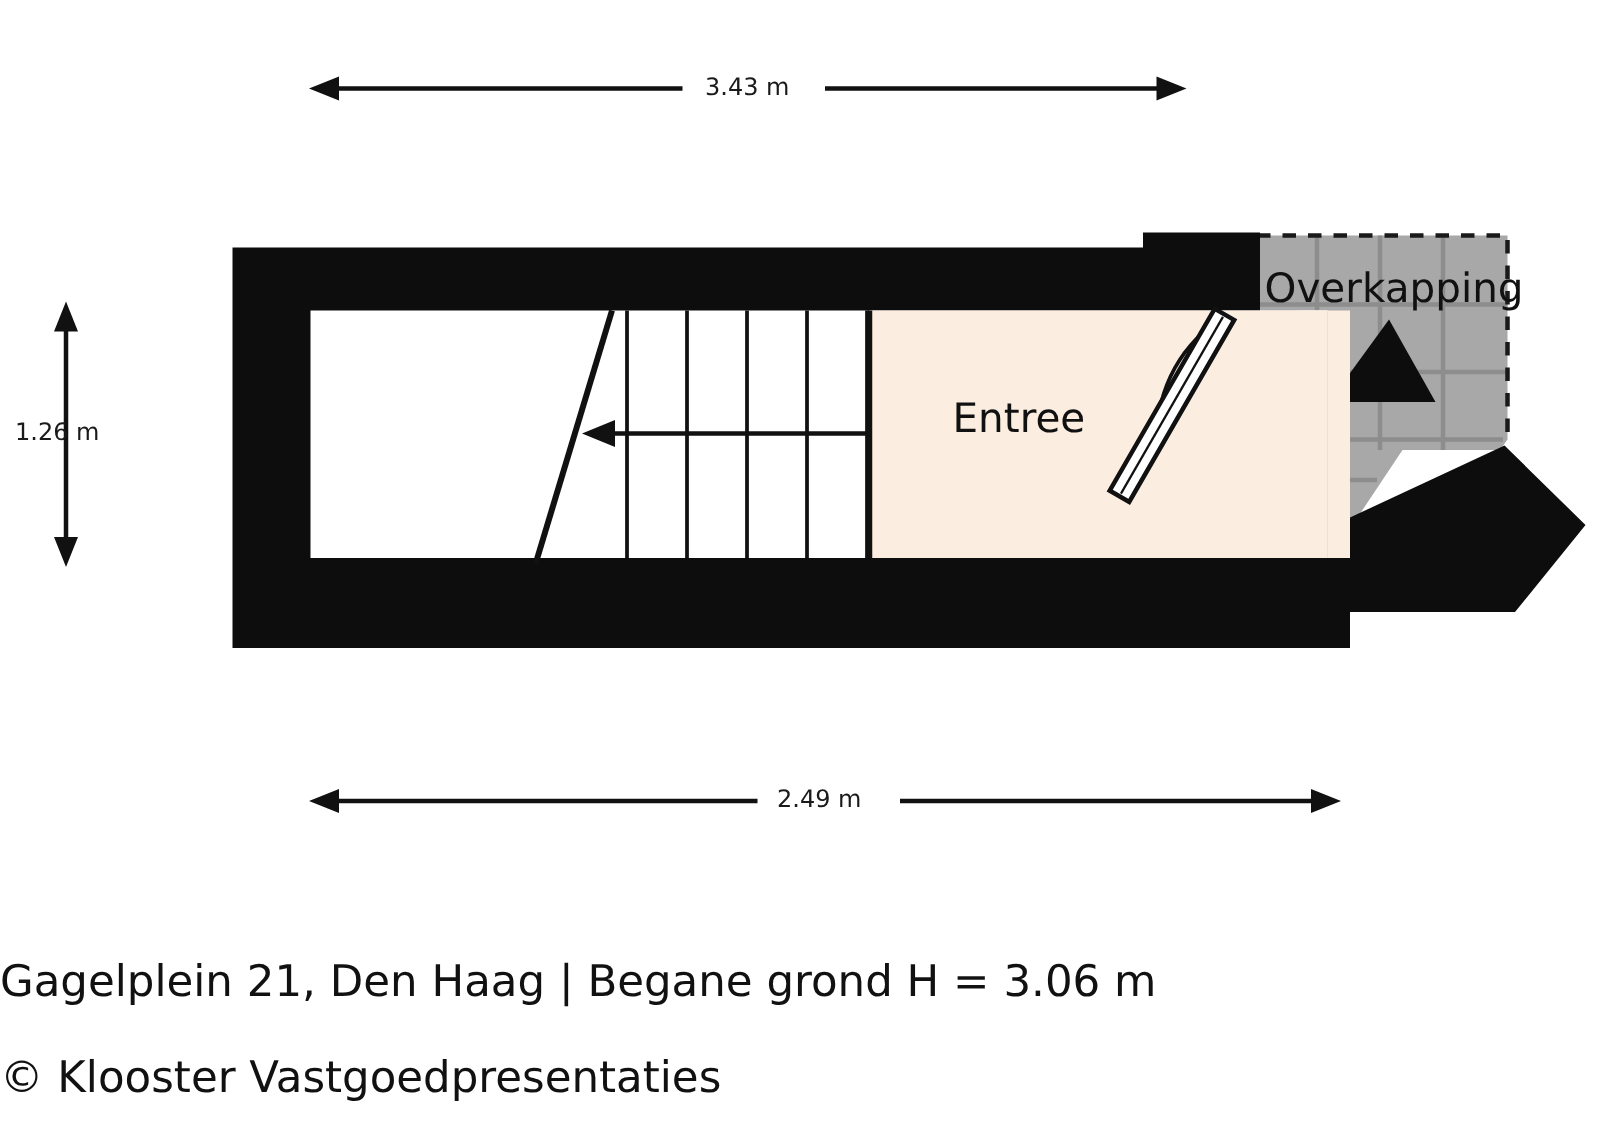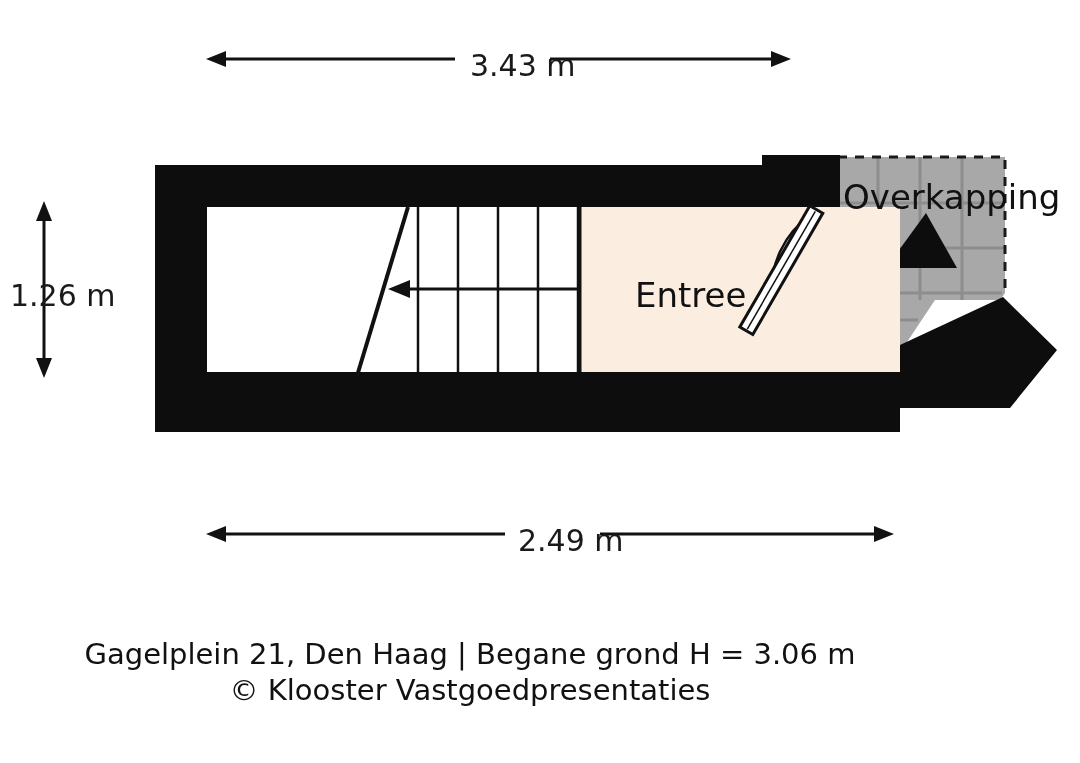--- a/index.html
+++ b/index.html
@@ -17,44 +17,44 @@
   }
   #floorplan {
     position: absolute;
     left: 0;
     top: 0;
     width: 1080px;
     height: 763px;
   }
   .dim-label {
     position: absolute;
-    font-size: 30px;
+    font-size: 16px;
     color: #1a1a1a;
     white-space: nowrap;
     font-family: "DejaVu Sans", sans-serif;
   }
   .room-label {
     position: absolute;
-    font-size: 34px;
+    font-size: 27px;
     color: #111111;
     white-space: nowrap;
     font-family: "DejaVu Sans", sans-serif;
   }
   .caption {
     position: absolute;
     left: 0;
     width: 940px;
-    text-align: center;
+    text-align: left;
     font-size: 29px;
     color: #111111;
     font-family: "DejaVu Sans", sans-serif;
     line-height: 1.3;
   }
   #caption-line1 { top: 636px; }
-  #caption-line2 { top: 672px; }
+  #caption-line2 { top: 700px; }
 </style>
 </head>
 <body>
 
 <svg id="floorplan" viewBox="0 0 1080 763">
 
   <g>
     <line x1="212" y1="59" x2="785" y2="59" stroke="#111111" stroke-width="3"></line>
     <polygon points="206,59 226,51 226,67" fill="#111111"></polygon>
     <polygon points="791,59 771,51 771,67" fill="#111111"></polygon>
@@ -160,18 +160,18 @@
   <path d="M 885,207 L 900,207 L 900,372 L 885,372 Z" fill="#fbeee1"></path>
 
 </svg>
 
 <div class="dim-label" id="dim-top" style="left:470px; top:48px;">3.43 m</div>
 
 <div class="dim-label" id="dim-left" style="left:10px; top:278px;">1.26 m</div>
 
 <div class="dim-label" id="dim-bottom" style="left:518px; top:523px;">2.49 m</div>
 
-<div class="room-label" id="label-entree" style="left:635px; top:275px;">Entree</div>
+<div class="room-label" id="label-entree" style="left:635px; top:264px;">Entree</div>
 
 <div class="room-label" id="label-overkapping" style="left:843px; top:177px;">Overkapping</div>
 
 <div class="caption" id="caption-line1">Gagelplein 21, Den Haag | Begane grond H = 3.06 m</div>
 <div class="caption" id="caption-line2">© Klooster Vastgoedpresentaties</div>
 
 </body></html>

